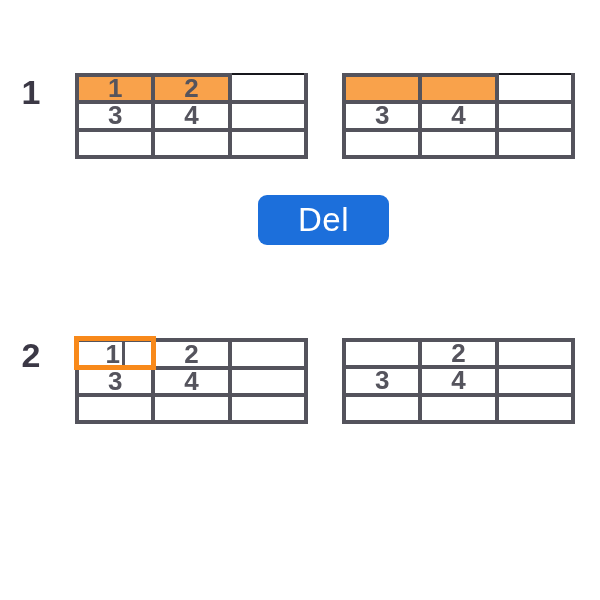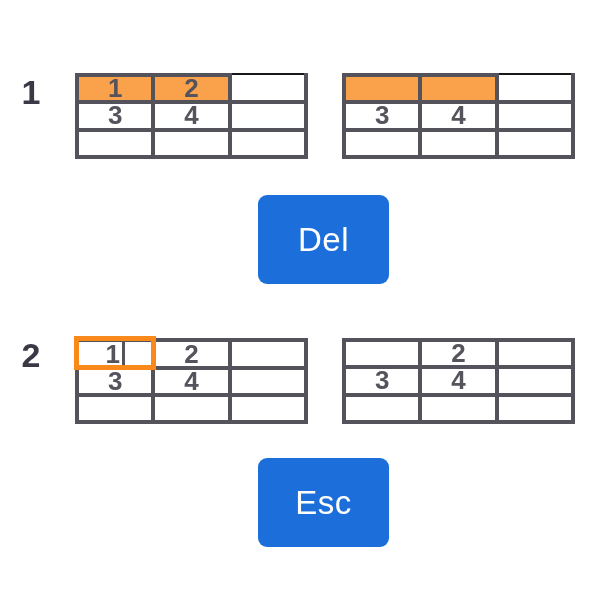--- a/index.html
+++ b/index.html
@@ -36,21 +36,21 @@
   
   .sel-box{
     position:absolute;left:-1px;top:-2px;width:82px;height:34px;box-sizing:border-box;
     border:5px solid var(--selection-border);background:transparent;pointer-events:none;
   }
   .caret{
     display:inline-block;width:3px;height:26px;background:var(--digit);
     margin-left:2px;margin-top:-2px;
   }
   .keybtn{
-    position:absolute;width:131px;height:89px;border:none;border-radius:9px;
+    position:absolute;width:131px;height:50px;border:none;border-radius:9px;
     background:var(--key-blue);color:var(--key-text);
     font-family:"Liberation Sans",sans-serif;font-size:33px;font-weight:400;
     letter-spacing:0.5px;display:flex;align-items:center;justify-content:center;
     cursor:pointer;
   }
   #del-btn{left:258px;top:195px;}
   #esc-btn{left:258px;top:458px;}
 </style>
 </head>
 <body>
@@ -180,15 +180,14 @@
         <span></span>
       </div>
     <div class="cell">
         <span></span>
       </div>
     <div class="cell">
         <span></span>
       </div>
   </div>
 
-  <div class="keybtn" id="esc-btn">Esc</div>
 
 </div>
 
 </body></html>

